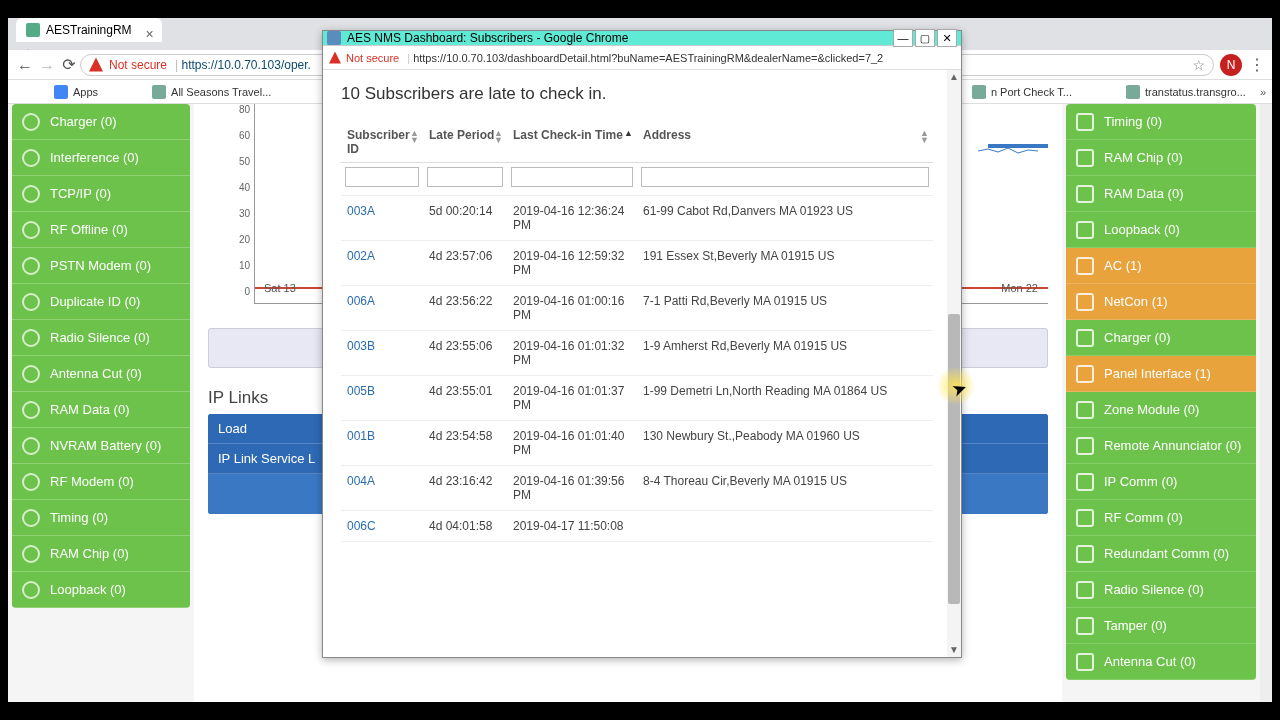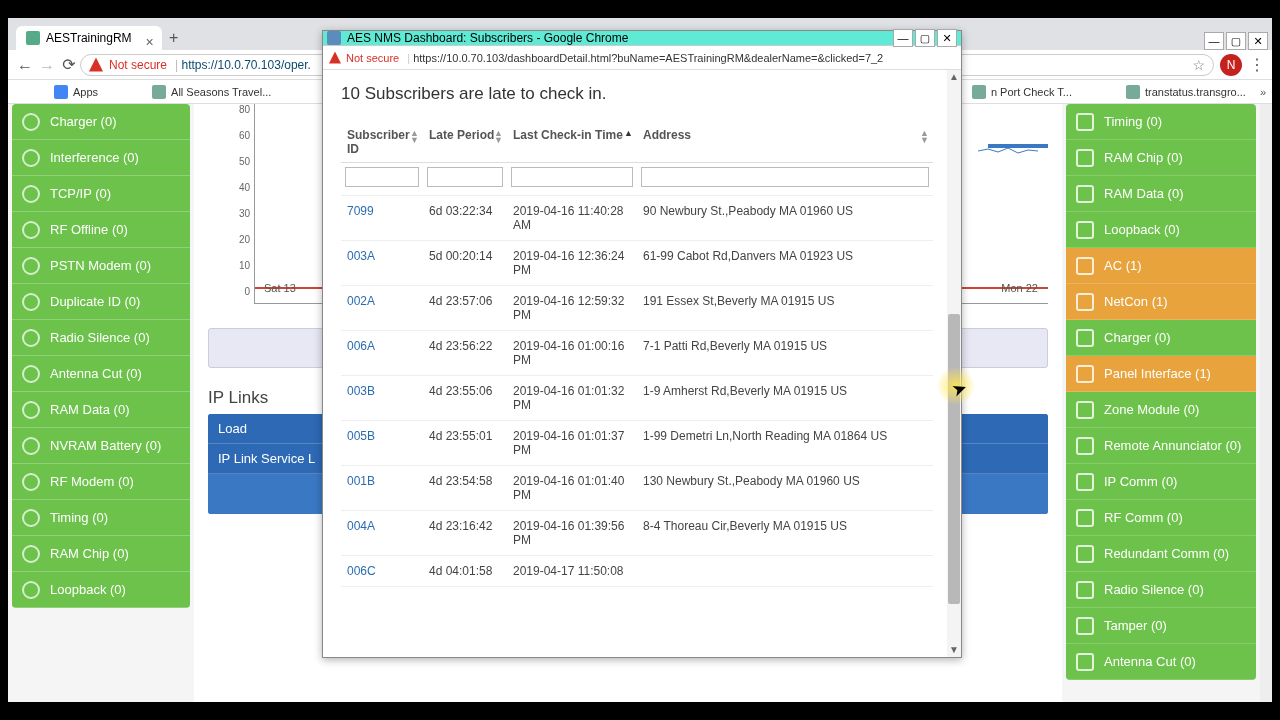--- a/index.html
+++ b/index.html
@@ -1,19 +1,19 @@
 <!DOCTYPE html>
 <html><head>
 <meta charset="utf-8">
 <style>
   * { margin: 0; padding: 0; box-sizing: border-box; font-family: Arial, sans-serif; }
   body { width: 1280px; height: 720px; background: #000; overflow: hidden; position: relative; }
   .wincontrols .wc { width: 20px; height: 18px; border: 1px solid #aaa; margin-left: 2px; font-size: 11px; text-align: center; line-height: 16px; background: #fff; cursor: pointer; }
 
-  .tabstrip { position: absolute; top: 18px; left: 8px; right: 8px; height: 32px; background: #dfe1e5; display: flex; align-items: flex-end; padding-left: 8px; z-index: 2; }
+  .tabstrip { position: absolute; top: 18px; left: 8px; right: 8px; height: 32px; background: #dfe1e5; display: flex; align-items: flex-start; padding-left: 8px; z-index: 2; flex-direction: column; }
   .tab { background: #fff; height: 24px; padding: 0 30px 0 10px; border-radius: 6px 6px 0 0; font-size: 12px; line-height: 24px; position: relative; display:flex; align-items:center;}
   .tab .favicon { width: 14px; height: 14px; background: #5a8; border-radius: 2px; margin-right: 6px; }
   .tab .close { position: absolute; right: 8px; top: 4px; font-size: 14px; color: #666; }
   .newtab { width: 24px; height: 24px; text-align: center; line-height: 24px; font-size: 16px; color: #555; }
 
   .addrbar { position: absolute; top: 50px; left: 8px; right: 8px; height: 30px; background: #fff; border-bottom: 1px solid #ddd; display: flex; align-items: center; padding: 0 6px; z-index: 2; }
   .navbtn { width: 22px; text-align: center; font-size: 16px; color: #555; }
   .addr { flex: 1; display: flex; align-items: center; height: 22px; border: 1px solid #ccc; border-radius: 12px; padding: 0 8px; font-size: 12px; }
   .addr .warn { width: 14px; height: 14px; background: #d93025; clip-path: polygon(50% 0, 100% 100%, 0 100%); margin-right: 6px; }
   .addr .notsecure { color: #d93025; margin-right: 8px; }
@@ -343,26 +343,20 @@
         <tbody class="filterrow">
           <tr>
             <td><input style=""></td>
             <td><input style=""></td>
             <td><input style=""></td>
             <td><input style=""></td>
           </tr>
         </tbody>
         <tbody class="data" id="tbody">
             <tr>
-              <td class="sid">7099</td>
-              <td>6d 03:22:34</td>
-              <td>2019-04-16 11:40:28 AM</td>
-              <td>90 Newbury St.,Peabody MA 01960 US</td>
-            </tr>
-            <tr>
               <td class="sid">003A</td>
               <td>5d 00:20:14</td>
               <td>2019-04-16 12:36:24 PM</td>
               <td>61-99 Cabot Rd,Danvers MA 01923 US</td>
             </tr>
             <tr>
               <td class="sid">002A</td>
               <td>4d 23:57:06</td>
               <td>2019-04-16 12:59:32 PM</td>
               <td>191 Essex St,Beverly MA 01915 US</td>

